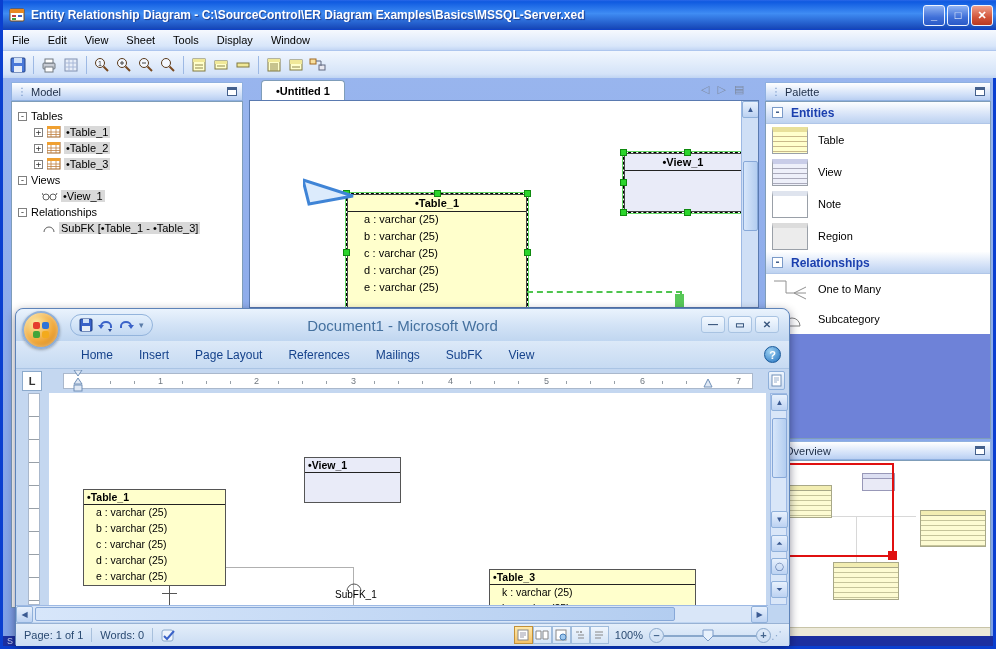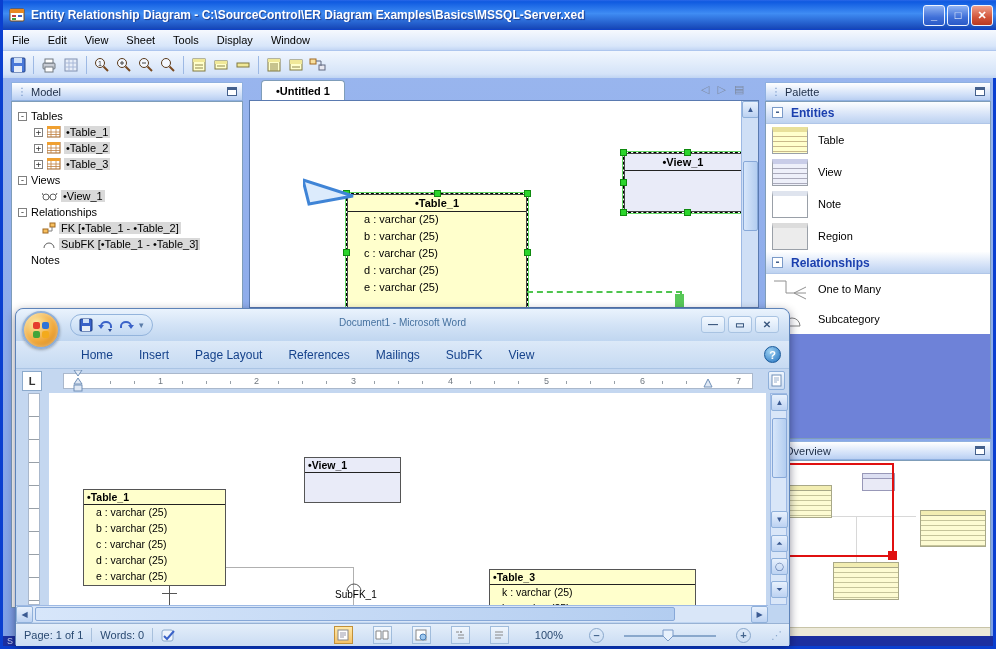--- a/index.html
+++ b/index.html
@@ -100,21 +100,21 @@
   .wtitlebar { position:absolute; left:0; top:0; width:100%; height:32px; border-radius:8px 8px 0 0;
       background:linear-gradient(180deg,#eaf3fd,#d3e3f6 50%,#c0d6f0); display:flex; align-items:center; }
   .office-btn { position:absolute; left:6px; top:2px; width:38px; height:38px; border-radius:50%; z-index:5;
       background:radial-gradient(circle at 35% 30%,#fce9a8,#f0a83a 55%,#c97a10);
       border:2px solid #8fb0da; box-shadow:inset 0 0 4px #fff8, 0 1px 3px rgba(0,0,0,.3);
       display:flex; align-items:center; justify-content:center; }
   .olog { position:relative; width:16px; height:16px; }
   .olog span { position:absolute; width:7px; height:7px; border-radius:2px; }
   .qat { position:absolute; left:54px; top:5px; height:22px; display:flex; align-items:center; gap:4px;
       background:linear-gradient(180deg,#e4f0fc,#c2d8f2); border:1px solid #93b4dc; border-radius:11px; padding:0 8px; }
-  .wtitle-txt { position:absolute; left:0; right:0; top:8px; text-align:center; color:#45719f; font-size:10px; }
+  .wtitle-txt { position:absolute; left:0; right:0; top:8px; text-align:center; color:#45719f; font-size:15px; }
   .wctl { width:24px; height:17px; border:1px solid #a8c3e2; border-radius:3px;
       background:linear-gradient(180deg,#f4f9ff,#d4e4f6); color:#39577e; font-size:10px; font-weight:bold;
       display:flex; align-items:center; justify-content:center; }
   .ribbontabs { position:absolute; left:0; top:32px; width:100%; height:28px;
       background:linear-gradient(180deg,#dcE9f8,#c6daf2); display:flex; align-items:center; padding-left:52px;
       border-bottom:1px solid #aac4e4; }
   .rtab { padding:5px 13px; color:#15428b; font-size:12px; }
   .help-btn { position:absolute; right:8px; top:37px; width:17px; height:17px; border-radius:50%;
       background:radial-gradient(circle at 35% 30%,#9fd2f2,#2272c0); color:#fff; font-weight:bold; font-size:11px;
       display:flex; align-items:center; justify-content:center; border:1px solid #1a5a9a; }
@@ -335,39 +335,25 @@
               </svg>
             </span>
         <span class="hl">•View_1</span>
       </div>
       <div class="trow">
         <span class="texp">-</span>
         <span>Relationships</span>
       </div>
       <div class="trow ind2">
         <span class="tic">
-              <svg width="14" height="12">
-                <rect x="1" y="7" width="5" height="4" fill="#f8c060" stroke="#a06820"></rect>
-                <rect x="8" y="1" width="5" height="4" fill="#f8c060" stroke="#a06820"></rect>
-                <path d="M6 9h4V5" fill="none" stroke="#808080"></path>
-              </svg>
-            </span>
-        <span class="hl">FK [•Table_1 - •Table_2]</span>
-      </div>
-      <div class="trow ind2">
-        <span class="tic">
               <svg width="14" height="10">
                 <path d="M2 9a5 5 0 0 1 10 0" fill="none" stroke="#606060"></path>
               </svg>
             </span>
         <span class="hl">SubFK [•Table_1 - •Table_3]</span>
-      </div>
-      <div class="trow">
-        <span style="width:13px"></span>
-        <span>Notes</span>
       </div>
     </div>
   </div>
 
   <div class="tab">
     <span>•Untitled 1</span>
   </div>
   <div class="tabnav" style="left:698px;">
     <span>◁</span>
     <span>▷</span>
@@ -652,21 +638,21 @@
     <span style="margin-left:8px;">Page: 1 of 1</span>
     <span class="ssep"></span>
     <span>Words: 0</span>
     <span class="ssep"></span>
     <span>
           <svg width="16" height="14">
             <rect x="1" y="2" width="11" height="11" rx="2" fill="#eef4fc" stroke="#8aa8cc"></rect>
             <path d="M3 8l3 3 7-8" fill="none" stroke="#3a62c8" stroke-width="2"></path>
           </svg>
         </span>
-    <div style="margin-left:auto; display:flex; align-items:center; gap:20px; margin-right:6px;">
+    <div style="margin-left:auto; display:flex; align-items:center; gap:0; margin-right:6px;">
       <div class="viewbtn active">
             <svg width="12" height="12">
               <rect x="1" y="1" width="10" height="10" fill="#fff" stroke="#888"></rect>
               <path d="M3 4h6M3 6h6M3 8h4" stroke="#99a"></path>
             </svg>
           </div>
       <div class="viewbtn">
             <svg width="14" height="12">
               <path d="M1 2h5v8H1zM8 2h5v8H8z" fill="#fff" stroke="#888"></path>
             </svg>

